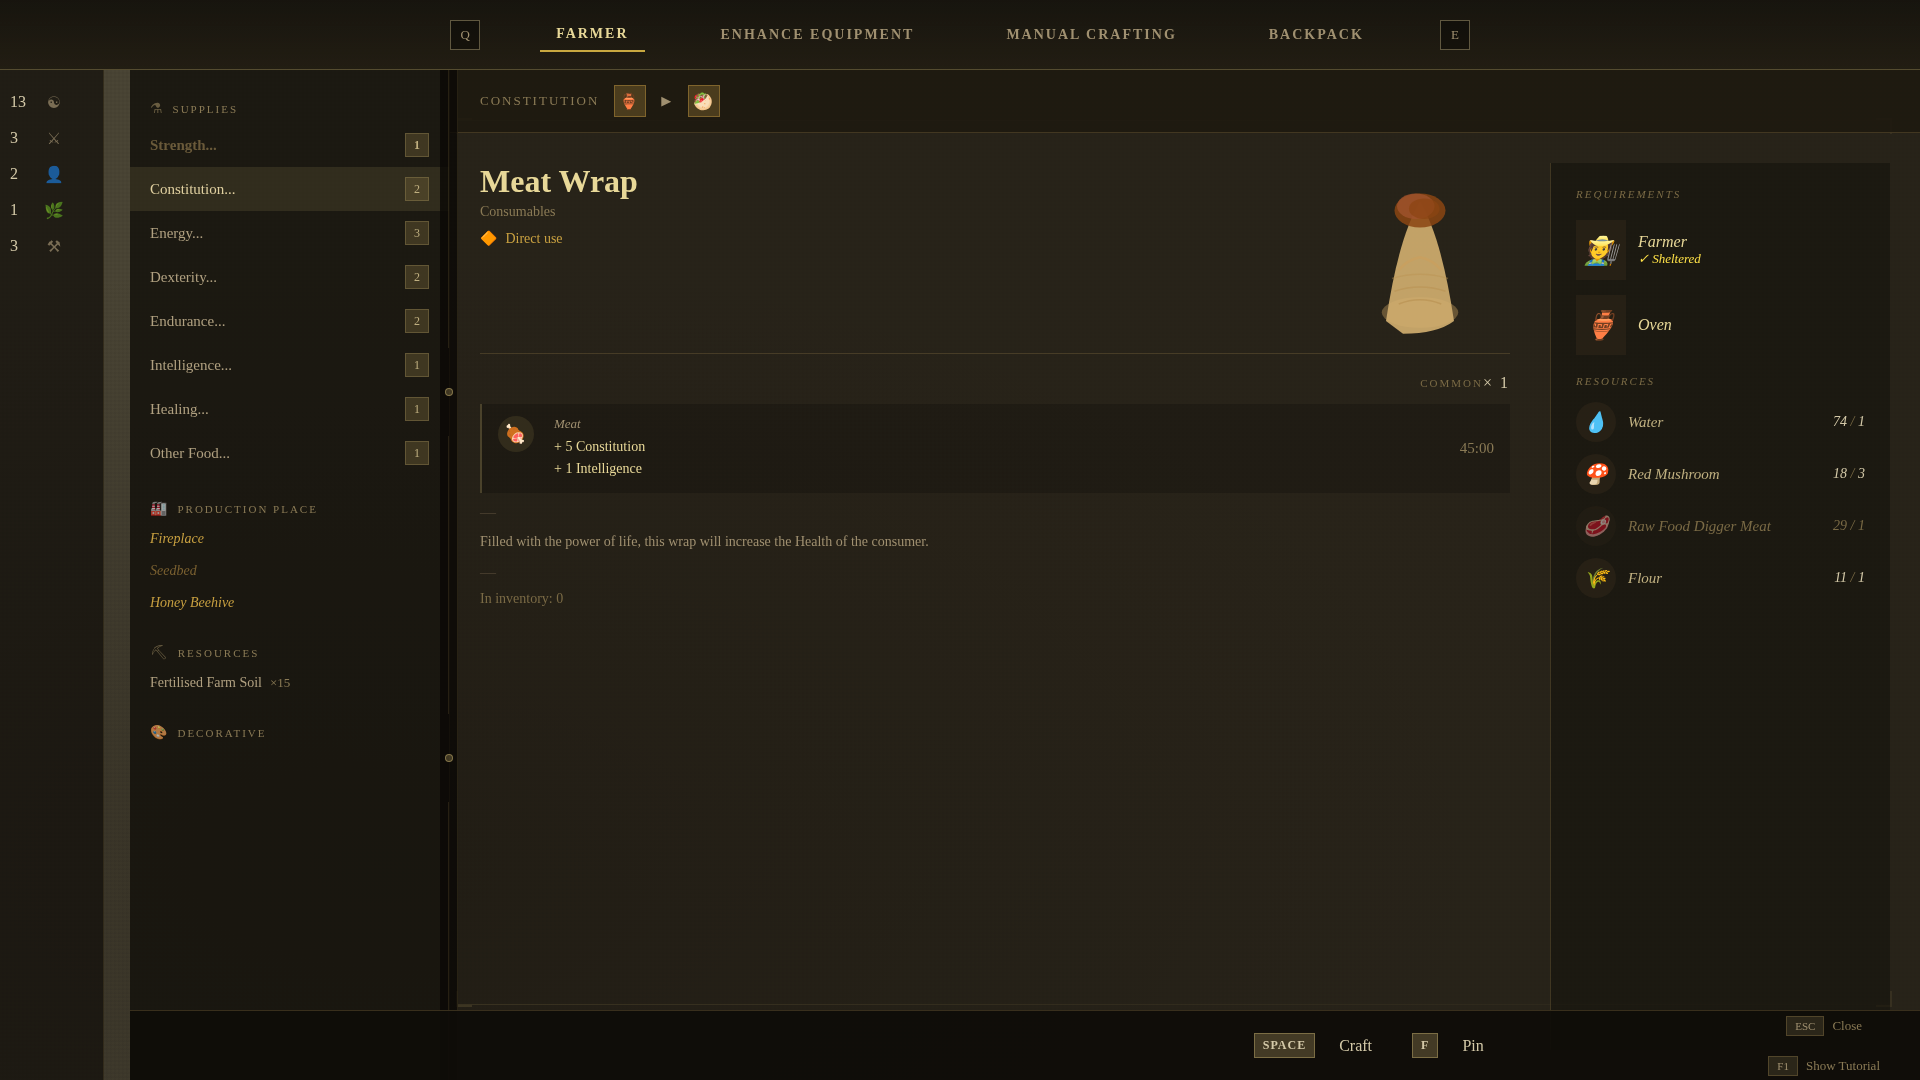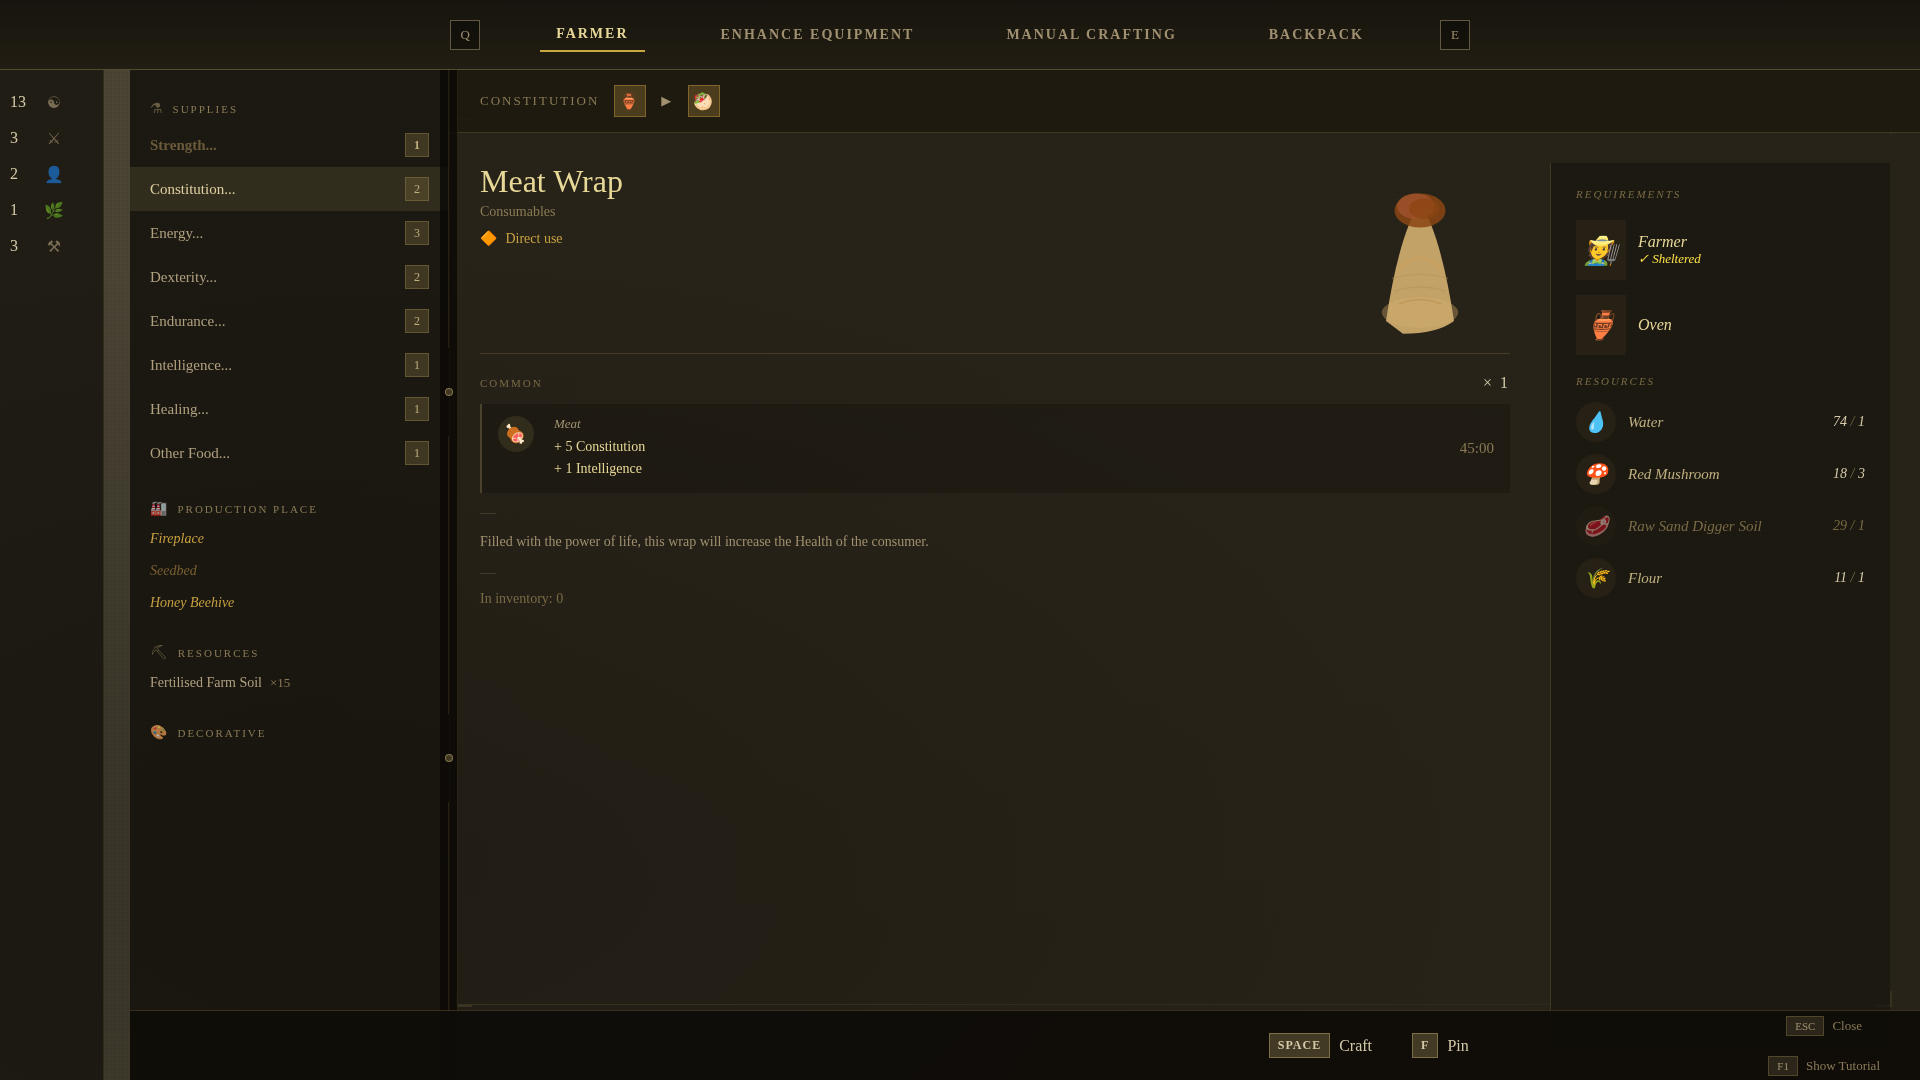--- a/index.html
+++ b/index.html
@@ -251,21 +251,21 @@
     }
 
     .item-info {
       flex: 1;
     }
 
     .item-title {
       font-size: 32px;
       color: #e8d898;
       margin-bottom: 4px;
-      font-weight: normal;
+      font-weight: bold;
     }
 
     .item-subtitle {
       font-size: 14px;
       color: #8a7a55;
       margin-bottom: 10px;
     }
 
     .item-use {
       display: flex;
@@ -300,21 +300,21 @@
       margin-top: 10px;
     }
 
     .common-label {
       font-size: 11px;
       letter-spacing: 2px;
       color: #7a6a45;
       text-transform: uppercase;
       margin-bottom: 12px;
       display: flex;
-      justify-content: space-between;
+      justify-content: flex-end;
       align-items: center;
     }
 
     .quantity-badge {
       color: #d4c9a8;
       font-size: 16px;
     }
 
     .effect-row {
       display: flex;
@@ -488,21 +488,21 @@
     .bottom-actions {
       display: flex;
       gap: 40px;
       flex: 1;
       justify-content: center;
     }
 
     .action-btn {
       display: flex;
       align-items: center;
-      gap: 9px;
+      gap: 24px;
       cursor: pointer;
       text-align: right;
     }
 
     .action-key {
       background: rgba(80,70,45,0.8);
       border: 1px solid rgba(180,160,100,0.5);
       color: #d4c9a8;
       font-size: 12px;
       font-weight: bold;
@@ -845,21 +845,21 @@
           <div class="res-name">Red Mushroom</div>
           <div class="res-count">
             <span>18</span>
             <span class="slash"> / </span>
             <span>3</span>
           </div>
         </div>
 
         <div class="resource-row">
           <div class="res-icon" style="opacity:0.5;">🥩</div>
-          <div class="res-name insufficient">Raw Sand Digger Soil</div>
+          <div class="res-name insufficient">Raw Food Digger Meat</div>
           <div class="res-count" style="color:#7a6a45;">
             <span>29</span>
             <span class="slash"> / </span>
             <span>1</span>
           </div>
         </div>
 
         <div class="resource-row">
           <div class="res-icon">🌾</div>
           <div class="res-name">Flour</div>

